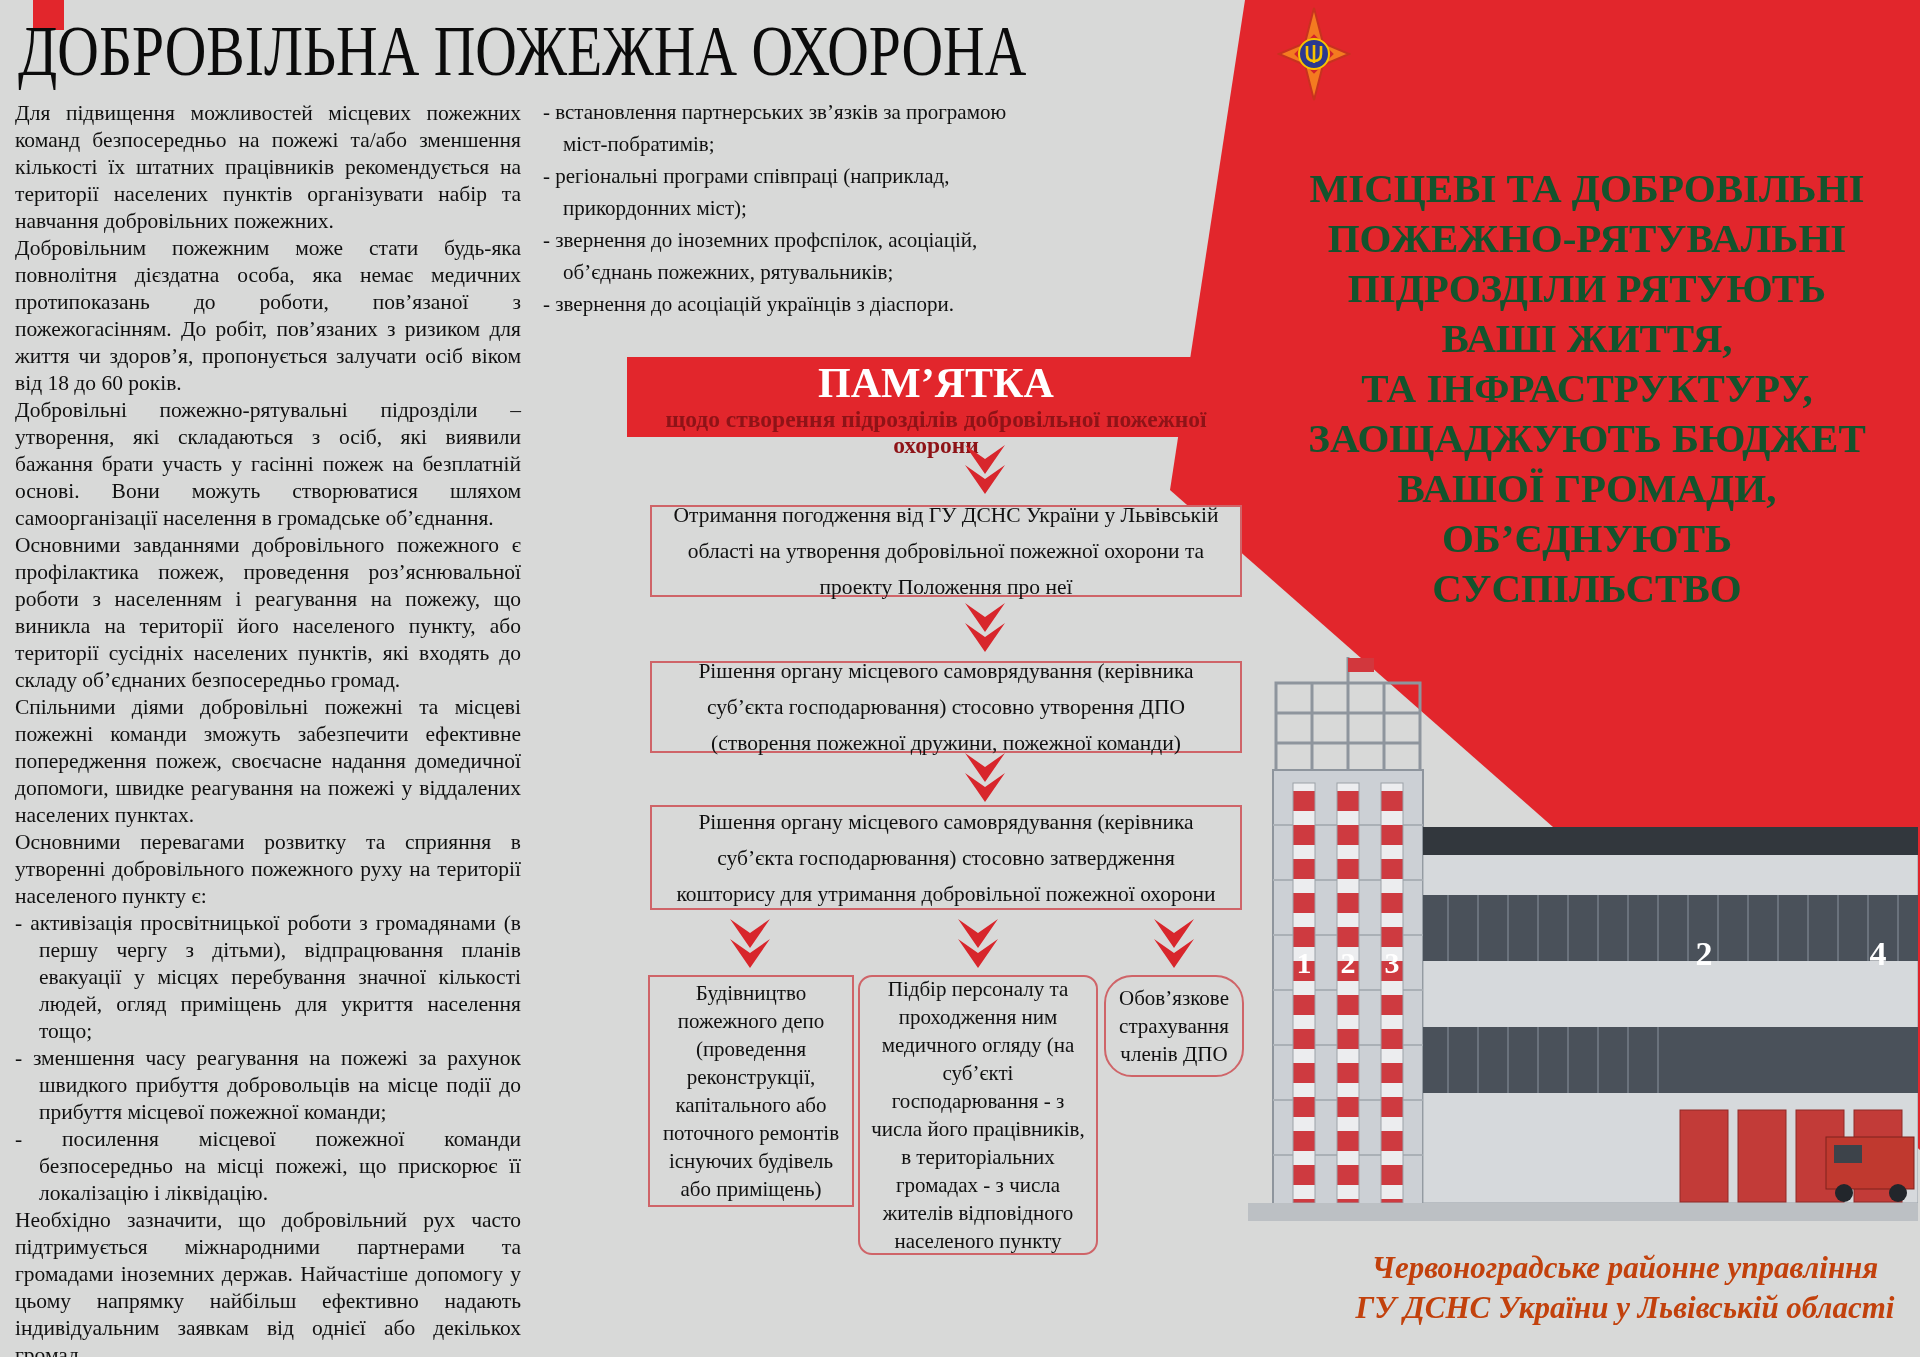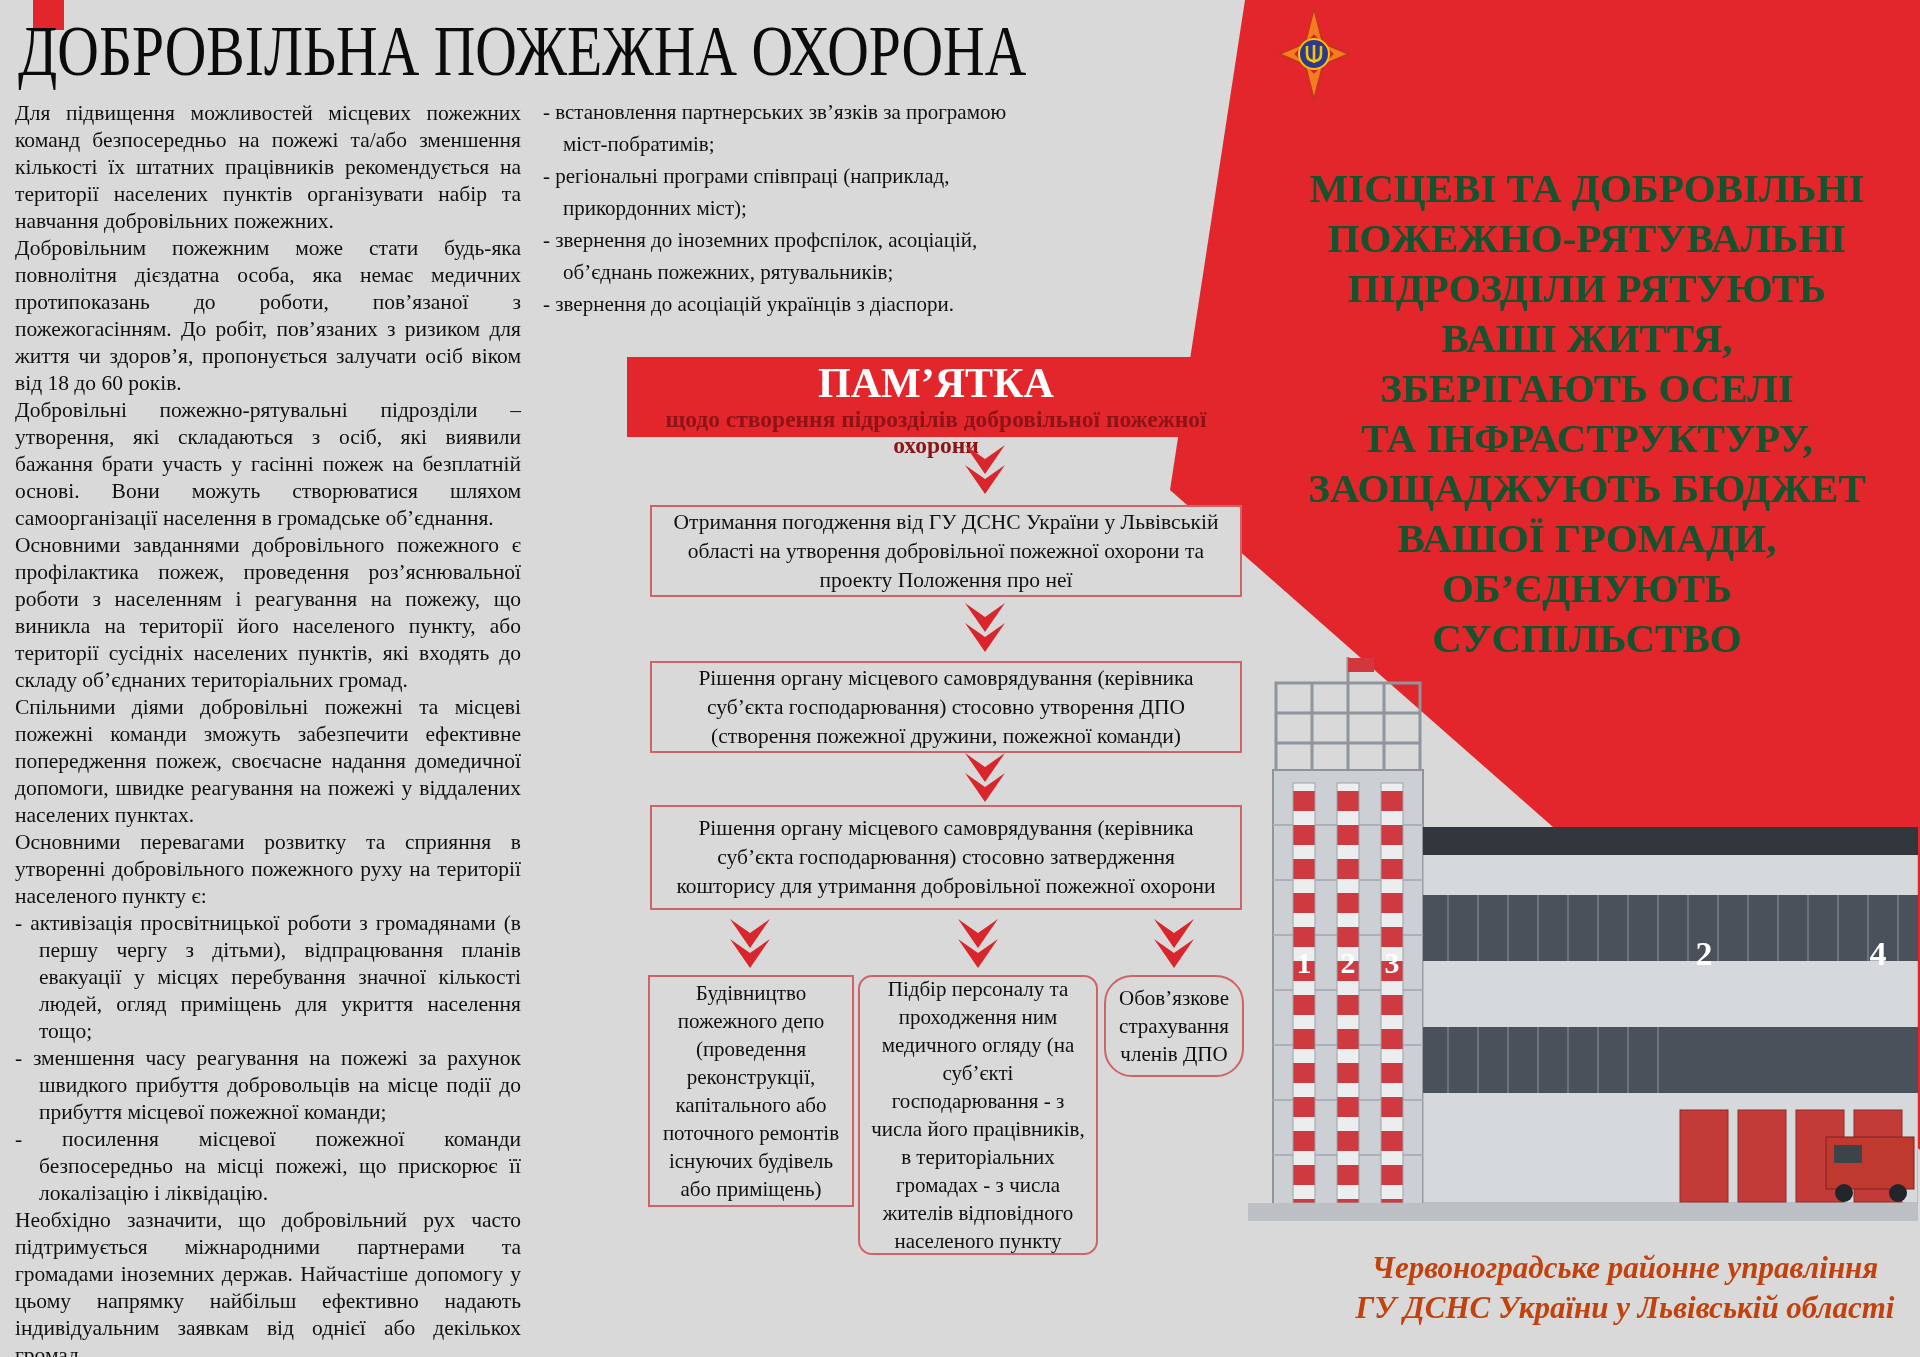--- a/index.html
+++ b/index.html
@@ -28,21 +28,21 @@
 
   
   .memo{position:absolute;left:627px;top:357px;width:618px;height:80px;
         background:var(--red);text-align:center;color:#fff;}
   .memo-title{font-size:42px;font-weight:700;line-height:46px;margin-top:3px;}
   .memo-sub{font-size:23.5px;font-weight:700;line-height:26px;color:var(--maroon);text-align:center;}
 
   
   .fbox{position:absolute;border:2px solid var(--box_border);
         display:flex;align-items:center;justify-content:center;
-        text-align:center;font-size:21.5px;line-height:29px;
+        text-align:center;font-size:21.5px;line-height:36px;
         padding:4px 18px;box-sizing:border-box;background:var(--bg);}
   .b1{left:650px;top:505px;width:592px;height:92px;}
   .b2{left:650px;top:661px;width:592px;height:92px;}
   .b3{left:650px;top:805px;width:592px;height:105px;}
   .bb{font-size:21px;line-height:28px;padding:6px 8px;}
   .bb1{left:648px;top:975px;width:206px;height:232px;}
   .bb2{left:858px;top:975px;width:240px;height:280px;border-radius:14px;}
   .bb3{left:1104px;top:975px;width:140px;height:102px;border-radius:28px;}
 
   .arrow{position:absolute;width:44px;height:52px;}
@@ -83,21 +83,21 @@
   <div class="red-tab"></div>
 
   <h1 class="title">ДОБРОВІЛЬНА ПОЖЕЖНА ОХОРОНА</h1>
 
   <div class="left-col">
     <div>
 
     <p class="para">Для підвищення можливостей місцевих пожежних команд безпосередньо на пожежі та/або зменшення кількості їх штатних працівників рекомендується на території населених пунктів організувати набір та навчання добровільних пожежних.</p>
         <p class="para">Добровільним пожежним може стати будь-яка повнолітня дієздатна особа, яка немає медичних протипоказань до роботи, пов’язаної з пожежогасінням. До робіт, пов’язаних з ризиком для життя чи здоров’я, пропонується залучати осіб віком від 18 до 60 років.</p>
         <p class="para">Добровільні пожежно-рятувальні підрозділи – утворення, які складаються з осіб, які виявили бажання брати участь у гасінні пожеж на безплатній основі. Вони можуть створюватися шляхом самоорганізації населення в громадське об’єднання.</p>
-        <p class="para">Основними завданнями добровільного пожежного є профілактика пожеж, проведення роз’яснювальної роботи з населенням і реагування на пожежу, що виникла на території його населеного пункту, або території сусідніх населених пунктів, які входять до складу об’єднаних територіальних громад.</p>
+        <p class="para">Основними завданнями добровільного пожежного є профілактика пожеж, проведення роз’яснювальної роботи з населенням і реагування на пожежу, що виникла на території його населеного пункту, або території сусідніх населених пунктів, які входять до складу об’єднаних безпосередньо громад.</p>
         <p class="para">Спільними діями добровільні пожежні та місцеві пожежні команди зможуть забезпечити ефективне попередження пожеж, своєчасне надання домедичної допомоги, швидке реагування на пожежі у віддалених населених пунктах.</p>
         <p class="para">Основними перевагами розвитку та сприяння в утворенні добровільного пожежного руху на території населеного пункту є:</p>
       </div>
     <div>
 
     <p class="para bullet-l">- активізація просвітницької роботи з громадянами (в першу чергу з дітьми), відпрацювання планів евакуації у місцях перебування значної кількості людей, огляд приміщень для укриття населення тощо;</p>
         <p class="para bullet-l">- зменшення часу реагування на пожежі за рахунок швидкого прибуття добровольців на місце події до прибуття місцевої пожежної команди;</p>
         <p class="para bullet-l">- посилення місцевої пожежної команди безпосередньо на місці пожежі, що прискорює її локалізацію і ліквідацію.</p>
       </div>
     <div>
@@ -160,21 +160,20 @@
       <line x1="37" y1="39" x2="37" y2="57"></line>
     </g>
   </svg>
 
   <div class="headline">
 
   <div>МІСЦЕВІ ТА ДОБРОВІЛЬНІ</div>
       <div>ПОЖЕЖНО-РЯТУВАЛЬНІ</div>
       <div>ПІДРОЗДІЛИ РЯТУЮТЬ</div>
       <div>ВАШІ ЖИТТЯ,</div>
-      <div>ЗБЕРІГАЮТЬ ОСЕЛІ</div>
       <div>ТА ІНФРАСТРУКТУРУ,</div>
       <div>ЗАОЩАДЖУЮТЬ БЮДЖЕТ</div>
       <div>ВАШОЇ ГРОМАДИ,</div>
       <div>ОБ’ЄДНУЮТЬ</div>
       <div>СУСПІЛЬСТВО</div>
     </div>
 
   <svg class="building" width="670" height="575" viewBox="0 0 670 575">
     <defs>
       <pattern id="rws" width="22" height="34" patternUnits="userSpaceOnUse">

